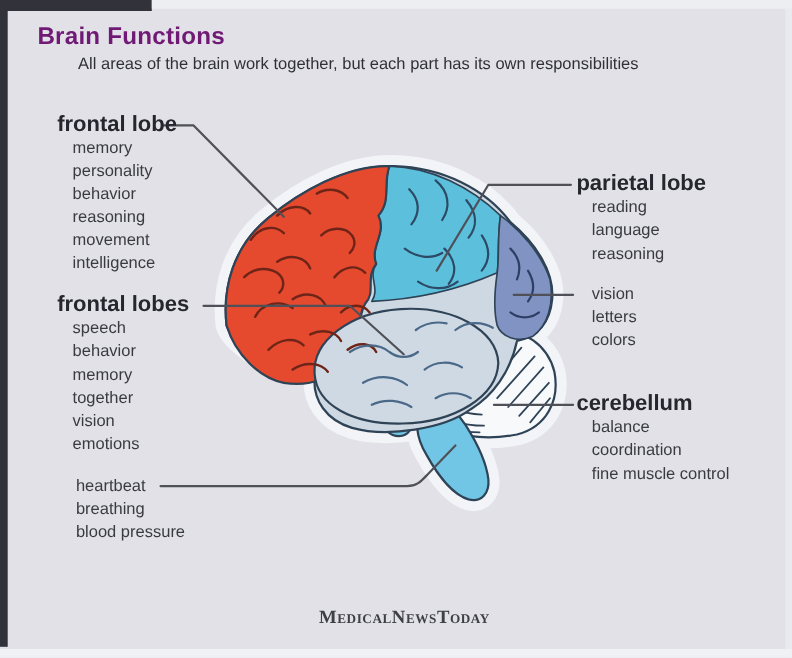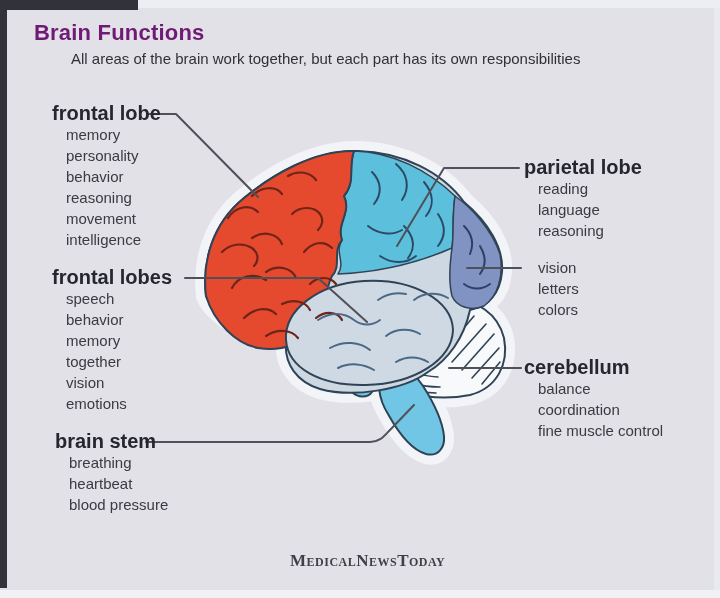--- a/index.html
+++ b/index.html
@@ -155,23 +155,22 @@
   <div class="lobe-name">frontal lobes</div>
   <div class="fn">speech</div>
   <div class="fn">behavior</div>
   <div class="fn">memory</div>
   <div class="fn">together</div>
   <div class="fn">vision</div>
   <div class="fn">emotions</div>
 </div>
 
 <div class="label-block" style="left:55px;top:431px">
-  <div class="lobe-name">brain stem</div>
+  <div class="fn">heartbeat</div>
   <div class="fn">breathing</div>
-  <div class="fn">heartbeat</div>
   <div class="fn">blood pressure</div>
 </div>
 
 <div class="label-block" style="left:524px;top:157px">
   <div class="lobe-name">parietal lobe</div>
   <div class="fn">reading</div>
   <div class="fn">language</div>
   <div class="fn">reasoning</div>
 </div>
 

